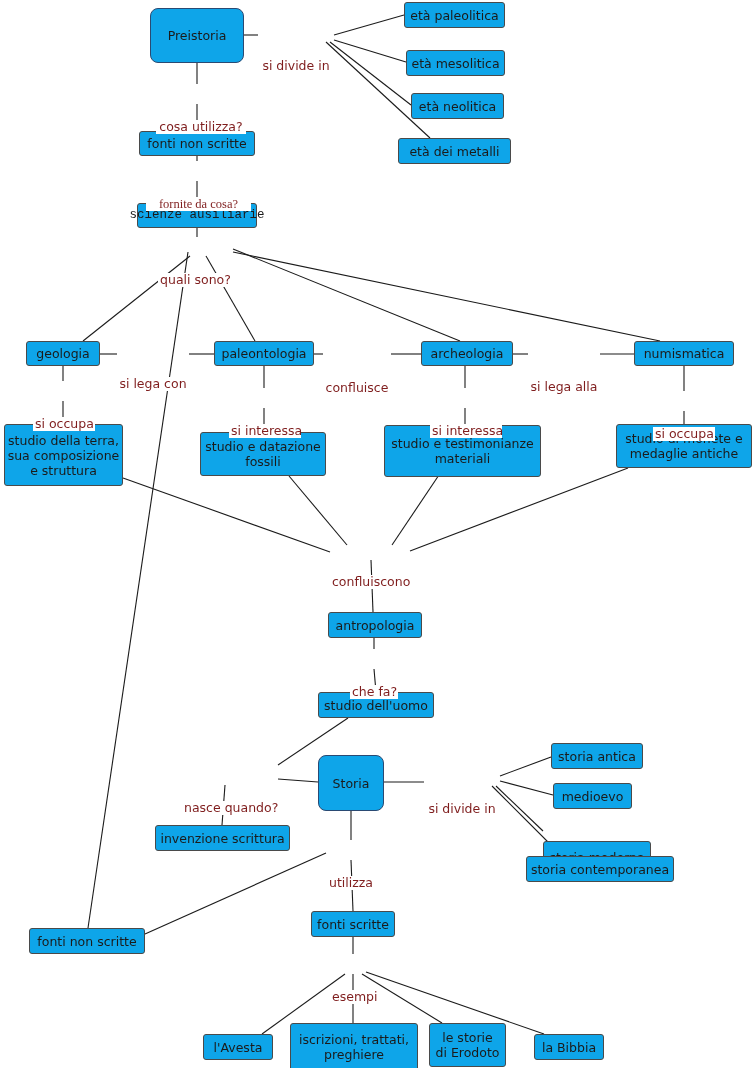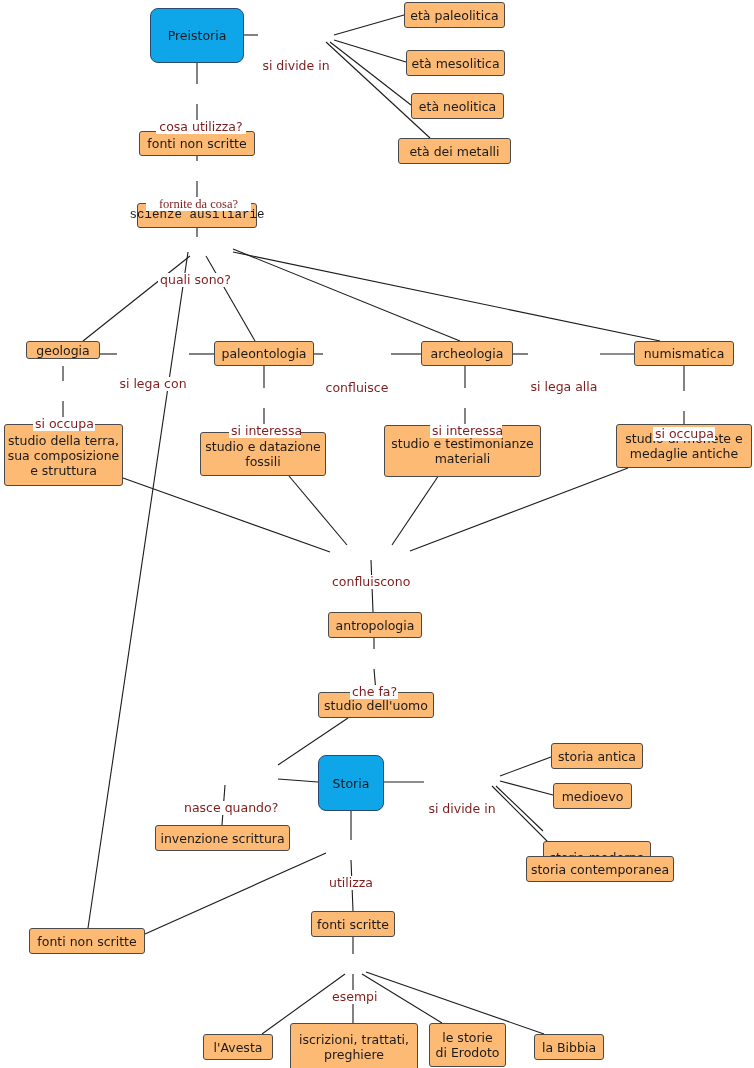--- a/index.html
+++ b/index.html
@@ -29,21 +29,21 @@
   .node {
     position: absolute;
     box-sizing: border-box;
     display: flex;
     align-items: center;
     justify-content: center;
     text-align: center;
     font-size: 12.5px;
     line-height: 15px;
     color: #1b1b1b;
-    background: #fdba74;
+    background: #0ea5e9;
     border: 1px solid #4a4a4a;
     border-radius: 3px;
     padding: 0 7px;
     white-space: pre;
   }
   .node.concept-main {
     background: #0ea5e9;
     border: 1px solid #2a4a73;
     border-radius: 8px;
   }
@@ -119,21 +119,21 @@
       <line x1="366" y1="972" x2="544" y2="1034" stroke="#1b1b1b" stroke-width="1.1"></line>
     </svg>
   <div id="node-layer">
       <div class="node concept-main" style="left: 150px; top: 8px; width: 94px; height: 55px;">Preistoria</div>
       <div class="node" style="left: 404px; top: 2px; width: 101px; height: 26px;">età paleolitica</div>
       <div class="node" style="left: 406px; top: 50px; width: 99px; height: 26px;">età mesolitica</div>
       <div class="node" style="left: 411px; top: 93px; width: 93px; height: 26px;">età neolitica</div>
       <div class="node" style="left: 398px; top: 138px; width: 113px; height: 26px;">età dei metalli</div>
       <div class="node" style="left: 139px; top: 131px; width: 116px; height: 25px;">fonti non scritte</div>
       <div class="node" style="left: 137px; top: 203px; width: 120px; height: 25px; font-family: Liberation Mono, monospace;">scienze ausiliarie</div>
-      <div class="node" style="left: 26px; top: 341px; width: 74px; height: 18px;">geologia</div>
+      <div class="node" style="left: 26px; top: 341px; width: 74px; height: 25px;">geologia</div>
       <div class="node" style="left: 214px; top: 341px; width: 100px; height: 25px;">paleontologia</div>
       <div class="node" style="left: 421px; top: 341px; width: 92px; height: 25px;">archeologia</div>
       <div class="node" style="left: 634px; top: 341px; width: 100px; height: 25px;">numismatica</div>
       <div class="node" style="left: 4px; top: 424px; width: 119px; height: 62px;">studio della terra,
 sua composizione
 e struttura</div>
       <div class="node" style="left: 200px; top: 432px; width: 126px; height: 44px;">studio e datazione
 fossili</div>
       <div class="node" style="left: 384px; top: 425px; width: 157px; height: 52px;">studio e testimonianze
 materiali</div>

